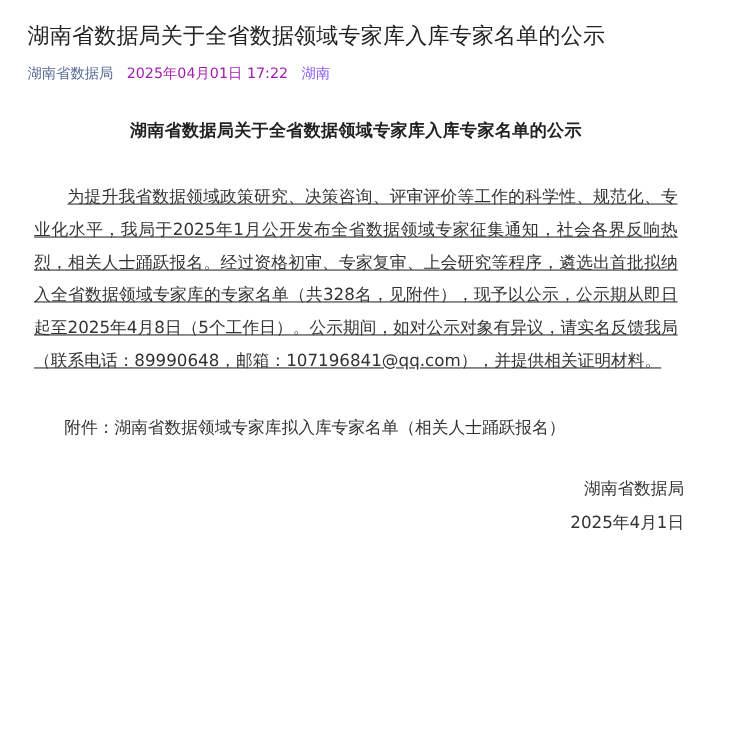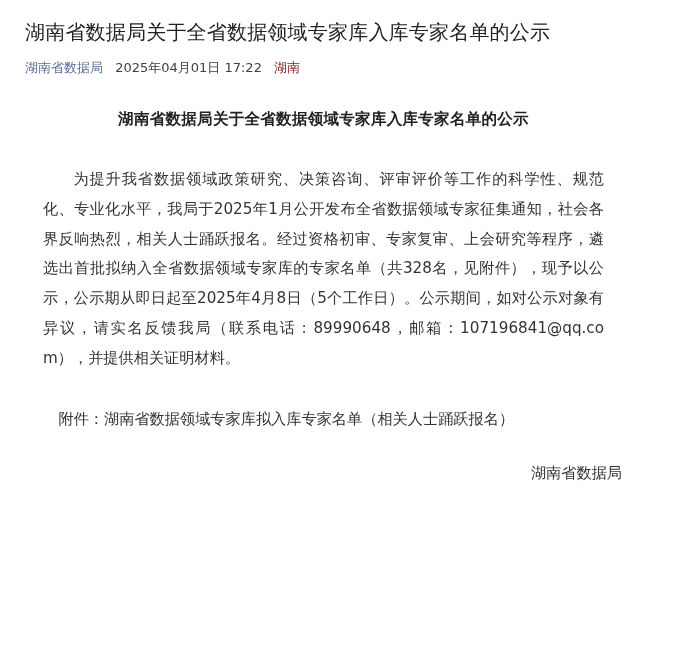--- a/index.html
+++ b/index.html
@@ -41,25 +41,25 @@
       font-size: 13px;
       line-height: 18px;
       white-space: nowrap;
     }
     .meta .author {
       color: #576b95;
       margin-right: 8px;
       text-decoration: none;
     }
     .meta .time {
-      color: #404040;
+      color: #a21caf;
       margin-right: 8px;
     }
     .meta .location {
-      color: #7f1d1d;
+      color: #8b5cf6;
       margin-top: 25px;
     }
     .content {
       position: absolute;
       top: 105px;
       left: 0;
       width: 597px;
       font-size: 15.2px;
       line-height: 29.8px;
       color: #333333;
@@ -67,25 +67,26 @@
     .content-title {
       text-align: center;
       font-weight: bold;
       font-size: 15.5px;
       color: #222222;
       margin: 0 0 32px 0;
       line-height: 28px;
       letter-spacing: 0.3px;
     }
     .para {
-      margin: 18px;
+      margin: 6px;
       text-indent: 2em;
       text-align: justify;
       text-justify: inter-character;
       word-break: break-all;
+      text-decoration: underline;
     }
     .para + .para {
       margin-top: 31px;
     }
     .attachment {
       margin: 31px 0 0 0;
       text-indent: 2.2em;
     }
     .signature {
       margin-top: 24px;
@@ -109,15 +110,16 @@
 
   <div class="content">
     <div class="content-title">湖南省数据局关于全省数据领域专家库入库专家名单的公示</div>
 
     <p class="para">为提升我省数据领域政策研究、决策咨询、评审评价等工作的科学性、规范化、专业化水平，我局于2025年1月公开发布全省数据领域专家征集通知，社会各界反响热烈，相关人士踊跃报名。经过资格初审、专家复审、上会研究等程序，遴选出首批拟纳入全省数据领域专家库的专家名单（共328名，见附件），现予以公示，公示期从即日起至2025年4月8日（5个工作日）。公示期间，如对公示对象有异议，请实名反馈我局（联系电话：89990648，邮箱：107196841@qq.com），并提供相关证明材料。</p>
 
     <p class="attachment">附件：湖南省数据领域专家库拟入库专家名单（相关人士踊跃报名）</p>
 
     <div class="signature">
       <div>湖南省数据局</div>
+      <div>2025年4月1日</div>
     </div>
   </div>
 </div>
 
 </body></html>

